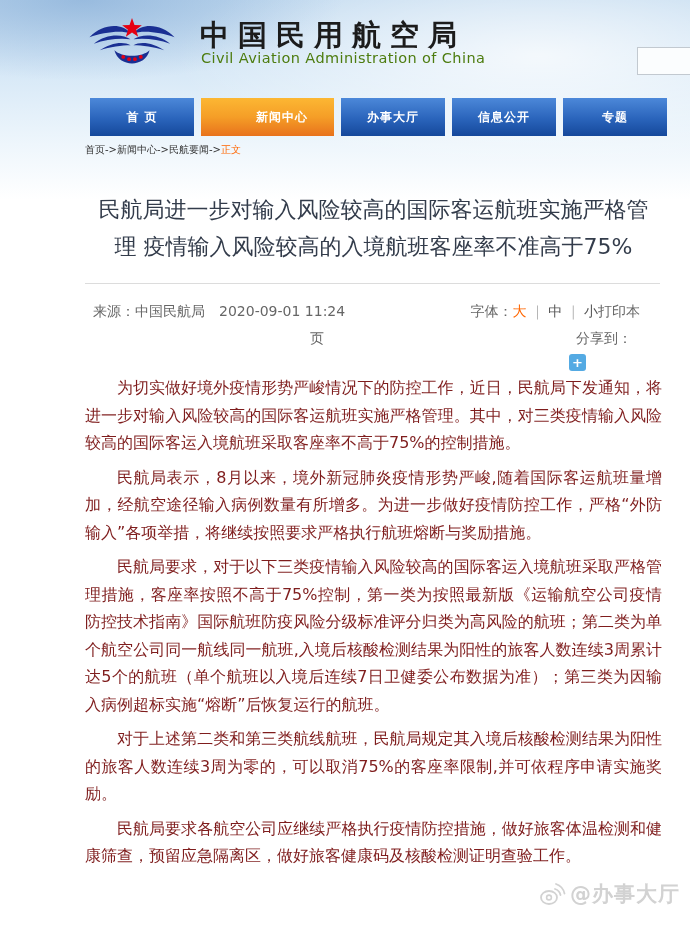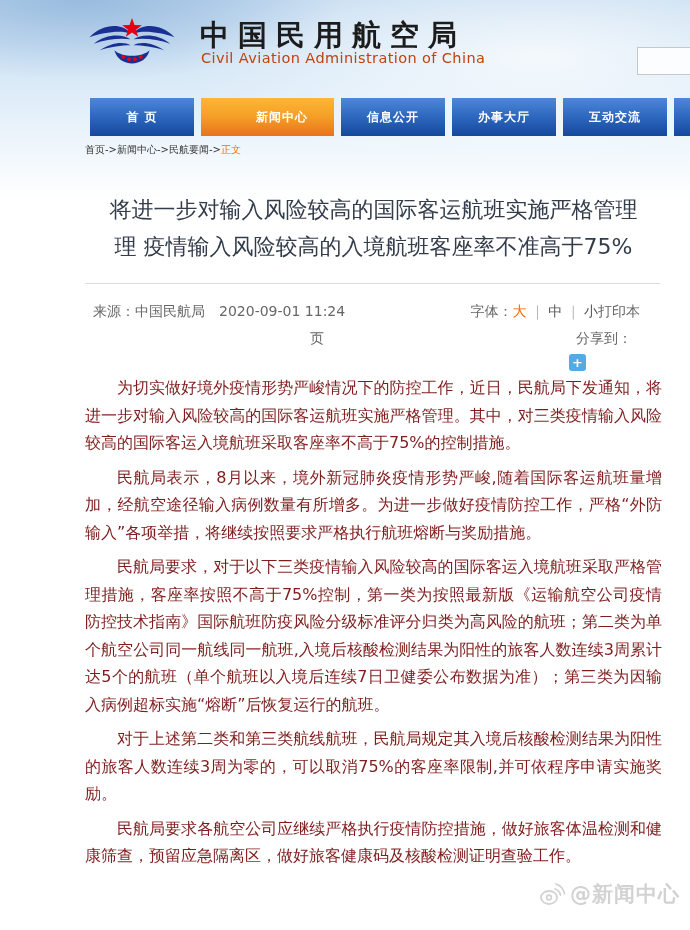--- a/index.html
+++ b/index.html
@@ -16,21 +16,21 @@
       radial-gradient(ellipse 520px 160px at 78% 28%, rgba(255,255,255,0.75), transparent 70%),
       linear-gradient(180deg,#c3dbf0 0%,#d8e9f7 38%,#eef6fc 72%,#ffffff 100%);
   }
   .logo{position:absolute;left:88px;top:12px;width:88px;height:62px;}
   .site-name-cn{
     position:absolute;left:200px;top:16px;
     font-size:29px;font-weight:bold;color:#1c1c1c;letter-spacing:9px;white-space:nowrap;
   }
   .site-name-en{
     position:absolute;left:201px;top:50px;
-    font-size:14.5px;color:#c2410c;letter-spacing:0.4px;white-space:nowrap;
+    font-size:14.5px;color:#4d7c0f;letter-spacing:0.4px;white-space:nowrap;
   }
   .search-box{
     position:absolute;left:637px;top:47px;width:90px;height:28px;
     background:#fbfdfe;border:1px solid #c2c9d0;outline:none;
     font-size:13px;padding:0 6px;box-sizing:border-box;
   }
   
   .nav{position:absolute;left:90px;top:98px;display:flex;gap:7px;}
   .nav-btn{
     width:104px;height:38px;line-height:38px;text-align:center;
@@ -104,32 +104,31 @@
   <polygon points="60,6 63.4,15.6 73.4,15.9 65.5,21.9 68.4,31.5 60,25.8 51.6,31.5 54.5,21.9 46.6,15.9 56.6,15.6" fill="#e60012"></polygon>
 </svg>
 
 <div class="site-name-cn">中国民用航空局</div>
 <div class="site-name-en">Civil Aviation Administration of China</div>
 <input class="search-box" value="" style="">
 
 <div class="nav">
   <div class="nav-btn">首 页</div>
   <div class="nav-btn active">新闻中心</div>
+  <div class="nav-btn">办事大厅</div>
   <div class="nav-btn">信息公开</div>
-  <div class="nav-btn">办事大厅</div>
-  <div class="nav-btn">互动交流</div>
   <div class="nav-btn">专题</div>
 </div>
 
 <div class="breadcrumb">
   <span>首页-&gt;新闻中心-&gt;民航要闻-&gt;</span><span class="current">正文</span>
 </div>
 
 <div class="article-title">
-  <div>将进一步对输入风险较高的国际客运航班实施严格管理</div>
+  <div>民航局进一步对输入风险较高的国际客运航班实施严格管</div>
   <div>理 疫情输入风险较高的入境航班客座率不准高于75%</div>
 </div>
 
 <div class="divider"></div>
 
 <div class="meta">
   <div class="src">
     <span>来源：中国民航局</span><span class="dt">2020-09-01 11:24</span>
   </div>
   <div class="fontctl">
@@ -148,14 +147,14 @@
   <p>民航局要求各航空公司应继续严格执行疫情防控措施，做好旅客体温检测和健康筛查，预留应急隔离区，做好旅客健康码及核酸检测证明查验工作。</p>
 </div>
 
 <div class="watermark">
   <svg width="28" height="28" viewBox="0 0 28 28">
     <ellipse cx="11" cy="17.5" rx="8" ry="6.5" fill="none" stroke="#d2d2d2" stroke-width="1.8"></ellipse>
     <circle cx="11" cy="17.5" r="2.4" fill="none" stroke="#d2d2d2" stroke-width="1.6"></circle>
     <path d="M17,9 a8,8 0 0 1 5.5,6" fill="none" stroke="#d2d2d2" stroke-width="1.8" stroke-linecap="round"></path>
     <path d="M18,4 a13,13 0 0 1 8.5,9.5" fill="none" stroke="#d2d2d2" stroke-width="1.8" stroke-linecap="round"></path>
   </svg>
-  <span>@新闻中心</span>
+  <span>@办事大厅</span>
 </div>
 
 </body></html>

